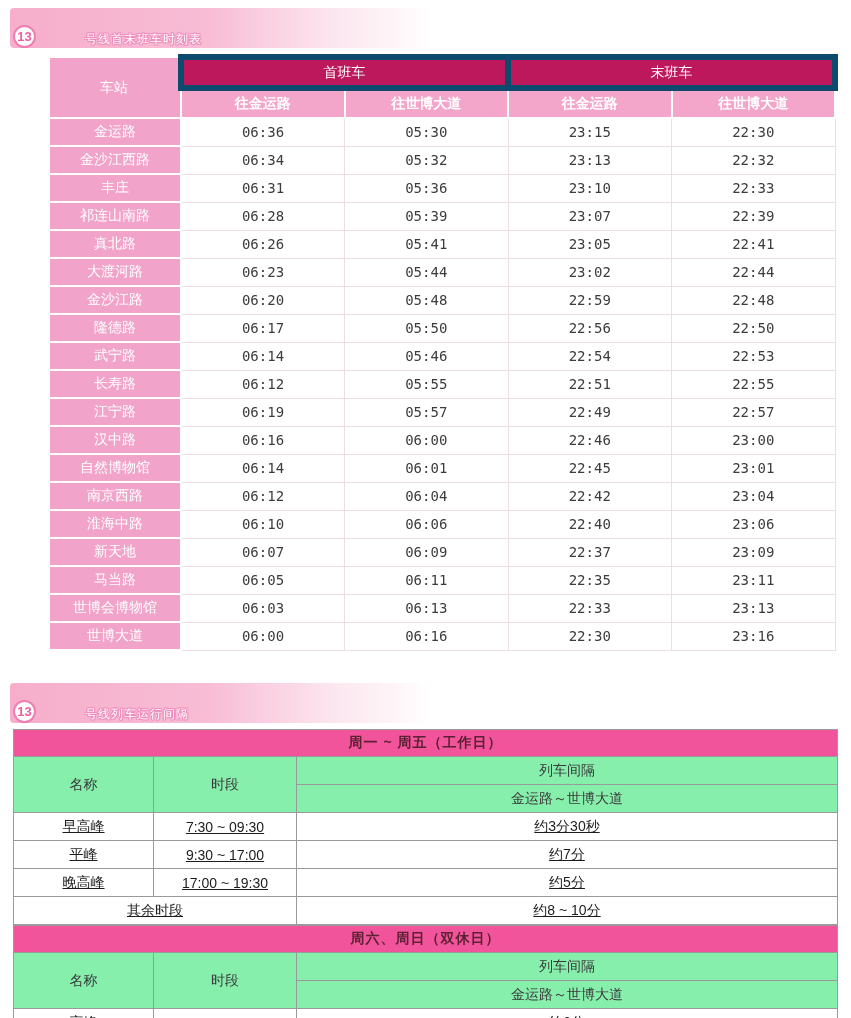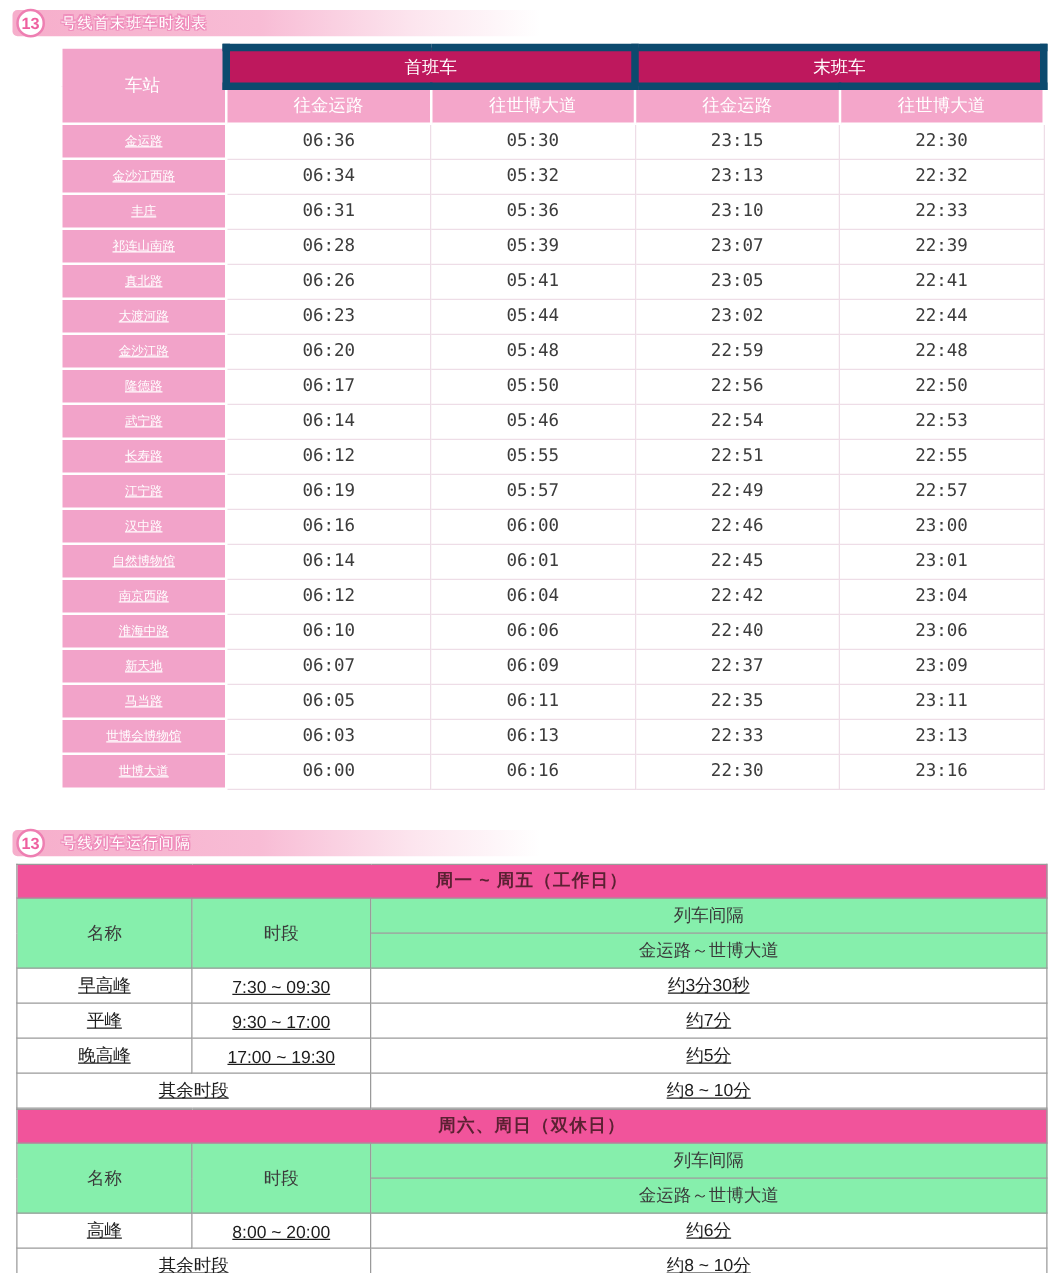--- a/index.html
+++ b/index.html
@@ -1,38 +1,38 @@
 <!DOCTYPE html>
 <html><head>
 <meta charset="utf-8">
 <style>
   html,body{margin:0;padding:0;background:#ffffff;}
   body{font-family:"Liberation Sans","DejaVu Sans",sans-serif;width:851px;}
   .page{width:851px;background:#fff;padding-bottom:10px;}
 
   
-  .ribbon{display:flex;align-items:center;height:21px;width:440px;margin:8px 0 6px 10px;
+  .ribbon{display:flex;align-items:flex-end;height:40px;width:440px;margin:8px 0 6px 10px;
           border-radius:4px;
-          background:linear-gradient(to right,#f6aecb 0%,#f8bcd5 45%,rgba(249,201,220,.5) 72%,rgba(255,255,255,0) 96%);}
+          background:linear-gradient(to right,#f6aecb 0%,#f8bcd5 45%,rgba(249,201,220,.5) 72%,rgba(255,255,255,0) 96%);gap:36px;}
   .ribbon.second{margin-top:32px;}
   .badge{flex:0 0 auto;width:19px;height:19px;margin-left:3px;border:2px solid #ee7fb2;border-radius:50%;
          background:#fff;color:#ee5f9f;font-size:13px;font-weight:bold;
          display:flex;align-items:center;justify-content:center;}
   .ribbon-title{margin-left:13px;font-size:12px;font-weight:normal;letter-spacing:1px;color:#ffffff;
          text-shadow:1px 0 #ef8ebc,-1px 0 #ef8ebc,0 1px #ef8ebc,0 -1px #ef8ebc,
                      1px 1px #ef8ebc,-1px -1px #ef8ebc,1px -1px #ef8ebc,-1px 1px #ef8ebc;}
 
   
   table.t1{border-collapse:collapse;table-layout:fixed;width:790px;margin-left:48px;}
   .t1 col.c-station{width:132px;}
   .t1 th,.t1 td{padding:0;text-align:center;vertical-align:middle;}
   .t1 th.group-h{background:#be185d;color:#fff;font-weight:normal;font-size:14px;height:25px;border:6px solid #0c4a6e;}
-  .t1 th.dir-h{background:#f4a6ca;color:#fff;font-weight:normal;font-size:14px;height:26px;border:2px solid #fff;}
+  .t1 th.dir-h{background:#f4a6ca;color:#fff;font-weight:bold;font-size:14px;height:26px;border:2px solid #fff;}
   .t1 th.station-h{background:#f2a3c9;color:#fff;font-weight:normal;font-size:14px;border:2px solid #fff;}
-  .t1 tbody th.station{background:#f2a3c9;color:#fff;font-weight:normal;font-size:10px;height:26px;border:2px solid #fff;text-decoration:underline;}
+  .t1 tbody th.station{background:#f2a3c9;color:#fff;font-weight:normal;font-size:14px;height:26px;border:2px solid #fff;}
   .t1 td.time{background:#fff;color:#3c3c3c;font-family:"DejaVu Sans Mono",monospace;font-size:14px;
               height:26px;border:1px solid #eedde7;}
 
   
   table.t2{border-collapse:collapse;table-layout:fixed;width:825px;margin-left:13px;border-radius:32px;}
   .t2 col.c-name{width:140px;}
   .t2 col.c-period{width:143px;}
   .t2 th,.t2 td{border:1px solid #9a9a9a;padding:0;text-align:center;vertical-align:middle;font-size:14px;}
   .t2 th.band{background:#f1549b;color:#5c2133;font-weight:bold;height:26px;letter-spacing:1px;}
   .t2 th.hcell{background:#86efac;color:#3a3a3a;font-weight:normal;height:27px;}

